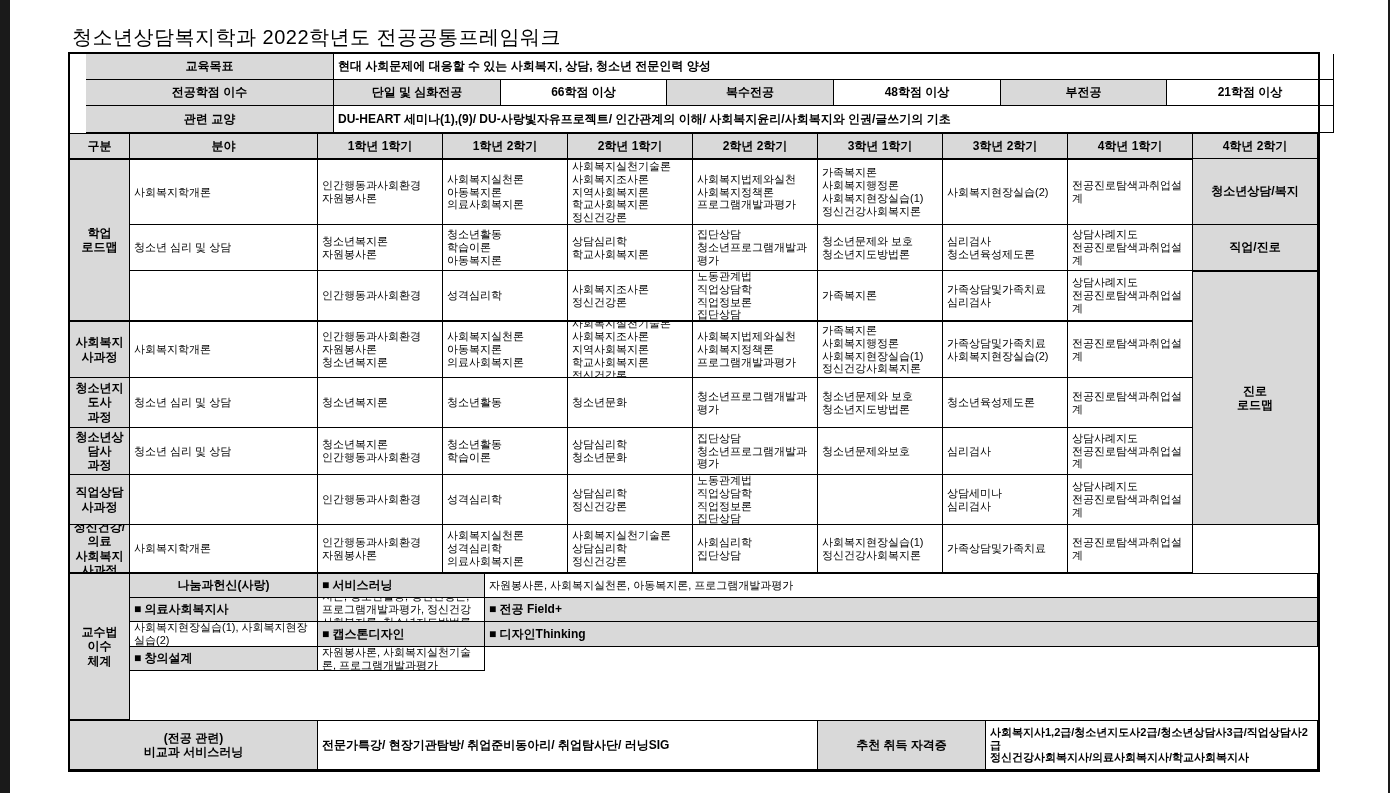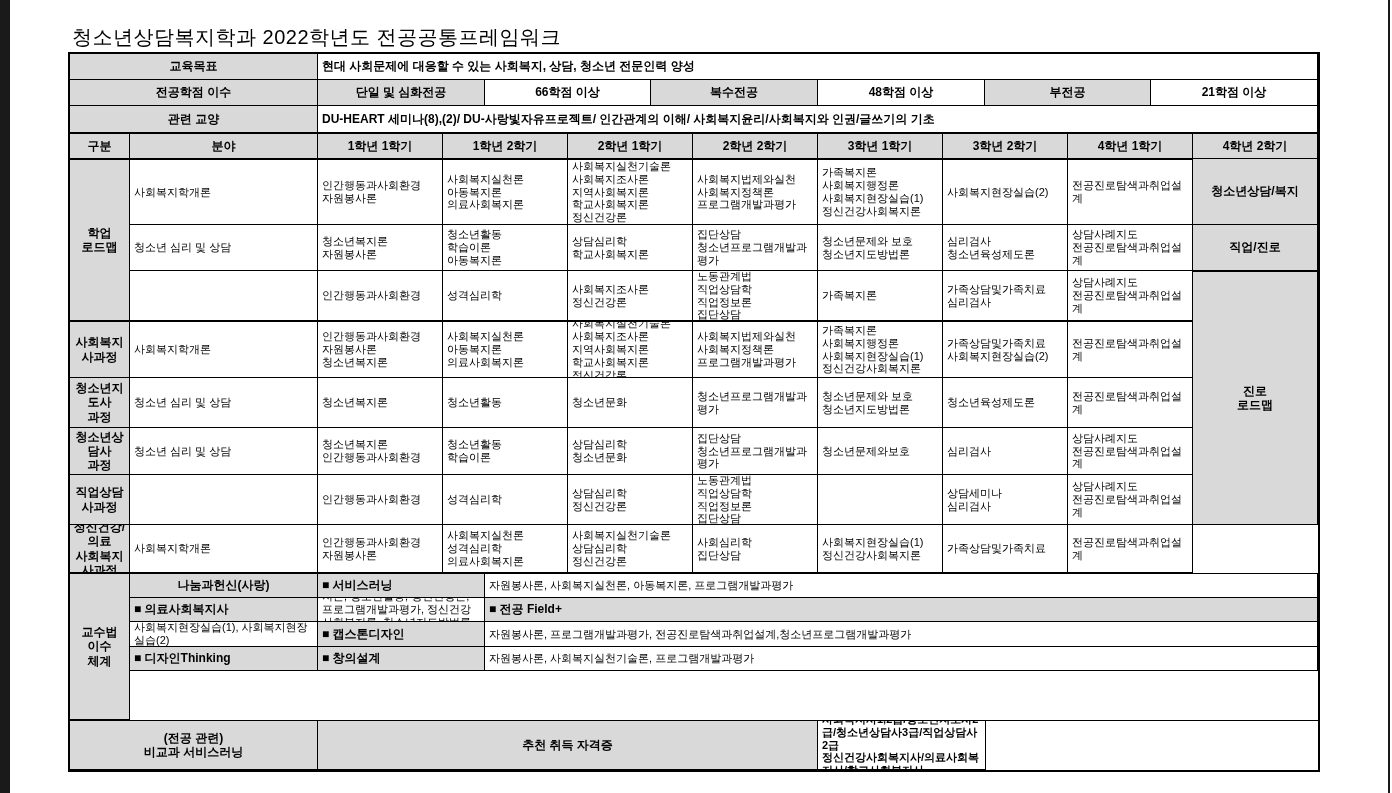--- a/index.html
+++ b/index.html
@@ -23,21 +23,21 @@
     display:flex;align-items:center;overflow:hidden;white-space:pre-line;line-height:1.18;
   }
   .shaded{background:#d9d9d9;}
   .bold{font-weight:bold;}
   .center{justify-content:center;text-align:center;}
   .left{padding:1px 4px;text-align:left;}
   .tsep{border-top:1px solid #000;}
   .fs12{font-size:12px;}
   .fs11{font-size:11px;}
   
-  .top-grid{grid-template-columns:248px 167px 166px 167px 167px 166px 167px;grid-template-rows:26px 26px 27px;}
+  .top-grid{grid-template-columns:248px 167px 166px 167px 167px 166px 167px;grid-template-rows:26px 26px 27px;padding-left:16px;}
   .span6{grid-column:span 6;}
   
   .main-grid{grid-template-columns:60px 188px repeat(8,125px);grid-template-rows:25px 66px 46px 50px 57px 50px 47px 50px 48px;}
   .rspan3{grid-row:span 3;}
   .rspan5{grid-row:span 5;}
   .rspan6{grid-row:span 6;}
   .rspan2{grid-row:span 2;}
   
   .method-grid{grid-template-columns:60px 188px 167px 833px;grid-template-rows:24px 24px 25px 24px 24px 25px;}
   
@@ -59,21 +59,21 @@
 
     <div class="cell shaded bold center fs12">전공학점 이수</div>
     <div class="cell shaded bold center fs12">단일 및 심화전공</div>
     <div class="cell bold center fs12">66학점 이상</div>
     <div class="cell shaded bold center fs12">복수전공</div>
     <div class="cell bold center fs12">48학점 이상</div>
     <div class="cell shaded bold center fs12">부전공</div>
     <div class="cell bold center fs12">21학점 이상</div>
 
     <div class="cell shaded bold center fs12">관련 교양</div>
-    <div class="cell bold left fs12 span6">DU-HEART 세미나(8),(2)/ DU-사랑빛자유프로젝트/ 인간관계의 이해/ 사회복지윤리/사회복지와 인권/글쓰기의 기초</div>
+    <div class="cell bold left fs12 span6">DU-HEART 세미나(1),(9)/ DU-사랑빛자유프로젝트/ 인간관계의 이해/ 사회복지윤리/사회복지와 인권/글쓰기의 기초</div>
   </div>
 
   <div class="grid main-grid block">
     <div class="cell shaded bold center fs12">구분</div>
     <div class="cell shaded bold center fs12">분야</div>
     <div class="cell shaded bold center fs12">1학년 1학기</div>
     <div class="cell shaded bold center fs12">1학년 2학기</div>
     <div class="cell shaded bold center fs12">2학년 1학기</div>
     <div class="cell shaded bold center fs12">2학년 2학기</div>
     <div class="cell shaded bold center fs12">3학년 1학기</div>
@@ -235,27 +235,27 @@
     <div class="cell shaded bold center fs12">나눔과헌신(사랑)</div>
     <div class="cell shaded bold left fs12">■ 서비스러닝</div>
     <div class="cell left fs11">자원봉사론, 사회복지실천론, 아동복지론, 프로그램개발과평가</div>
 
     <div class="cell shaded bold left fs12">■ 의료사회복지사</div>
     <div class="cell left fs11">청소년 심리 및 상담, 청소년복지론, 청소년활동, 정신건강론, 프로그램개발과평가, 정신건강사회복지론, 청소년지도방법론, 가족상담및가족치료</div>
     <div class="cell shaded bold left fs12">■ 전공 Field+</div>
     <div class="cell left fs11">사회복지현장실습(1), 사회복지현장실습(2)</div>
 
     <div class="cell shaded bold left fs12">■ 캡스톤디자인</div>
-    <div class="cell left fs11">자원봉사론, 프로그램개발과평가, 전공진로탐색과취업설계,청소년프로그램개발과평가</div>
     <div class="cell shaded bold left fs12">■ 디자인Thinking</div>
     <div class="cell shaded bold left fs12">■ 창의설계</div>
     <div class="cell left fs11">자원봉사론, 사회복지실천기술론, 프로그램개발과평가</div>
   </div>
 
   <div class="grid bottom-grid block">
     <div class="cell shaded bold center fs12">(전공 관련)
 비교과 서비스러닝</div>
+    <div class="cell bold left fs12">전문가특강/ 현장기관탐방/ 취업준비동아리/ 취업탐사단/ 러닝SIG</div>
     <div class="cell shaded bold center fs12">추천 취득 자격증</div>
     <div class="cell bold left fs11">사회복지사1,2급/청소년지도사2급/청소년상담사3급/직업상담사2급
 정신건강사회복지사/의료사회복지사/학교사회복지사</div>
   </div>
 
 </div>
 
 </body></html>

